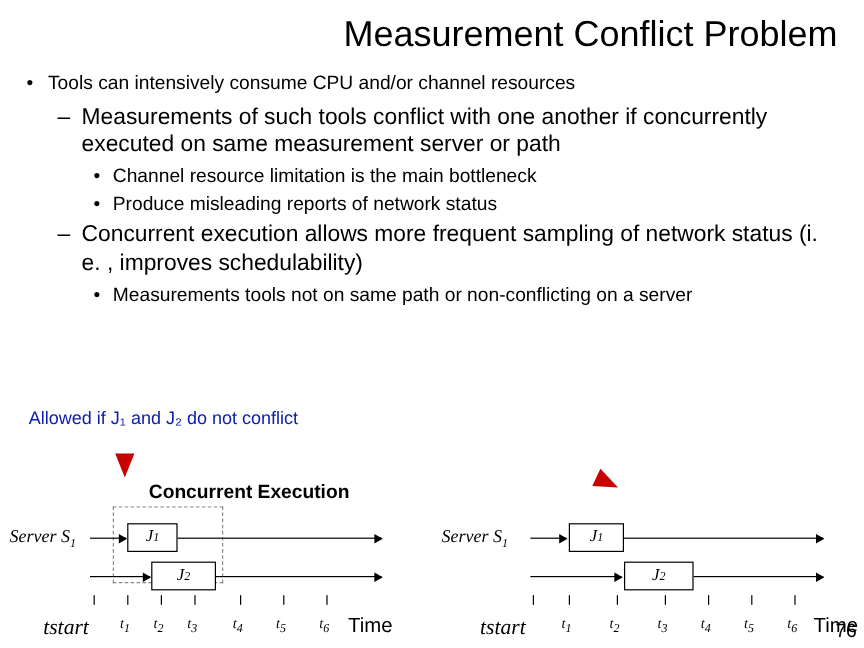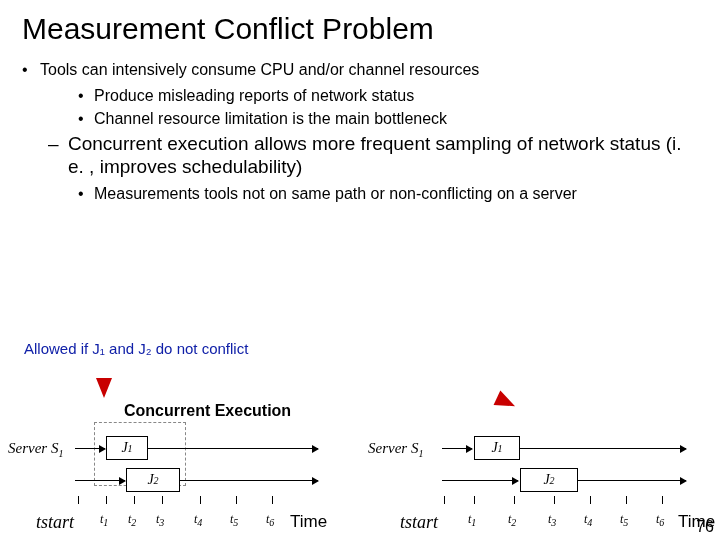--- a/index.html
+++ b/index.html
@@ -1,17 +1,17 @@
 <!DOCTYPE html>
 <html><head>
 <meta charset="utf-8">
 <style>
   html,body{margin:0;padding:0;width:720px;height:540px;background:#fff;font-family:Arial,Helvetica,sans-serif;color:#000;overflow:hidden}
   .slide{box-sizing:border-box;width:720px;height:540px;padding:10px 22px 0 22px;position:relative}
-  .title{font-size:30px;text-align:left;margin:2px 0 14px 0;font-weight:400}
+  .title{font-size:30px;text-align:right;margin:2px 0 14px 0;font-weight:400}
   ul{margin:0;padding:0;list-style:none}
   .lvl1>li{font-size:16px;line-height:1.25;margin:2px 0 6px 0;padding-left:18px;position:relative}
   .lvl1>li::before{content:"•";position:absolute;left:0;top:0}
   .lvl2>li{font-size:19px;line-height:1.22;margin:2px 0 6px 0;padding-left:22px;position:relative}
   .lvl2>li::before{content:"–";position:absolute;left:2px;top:0}
   .lvl3>li{font-size:16px;line-height:1.25;margin:1px 0 3px 0;padding-left:20px;position:relative}
   .lvl3>li::before{content:"•";position:absolute;left:4px;top:0}
   .lvl2-wrap{margin-left:24px}
   .lvl3-wrap{margin-left:28px}
 
@@ -39,24 +39,25 @@
 </head>
 <body>
 
 <div class="slide">
   <div class="title">Measurement Conflict Problem</div>
 
   <ul class="lvl1">
     <li>Tools can intensively consume CPU and/or channel resources</li>
     <div class="lvl2-wrap">
       <ul class="lvl2">
+        <li>Measurements of such tools conflict with one another if concurrently executed on same measurement server or path</li>
         <div class="lvl3-wrap">
           <ul class="lvl3">
+            <li>Channel resource limitation is the main bottleneck</li>
             <li>Produce misleading reports of network status</li>
-            <li>Channel resource limitation is the main bottleneck</li>
           </ul>
         </div>
         <li>Concurrent execution allows more frequent sampling of network status (i. e. , improves schedulability)</li>
         <div class="lvl3-wrap">
           <ul class="lvl3">
             <li>Measurements tools not on same path or non-conflicting on a server</li>
           </ul>
         </div>
       </ul>
     </div>

